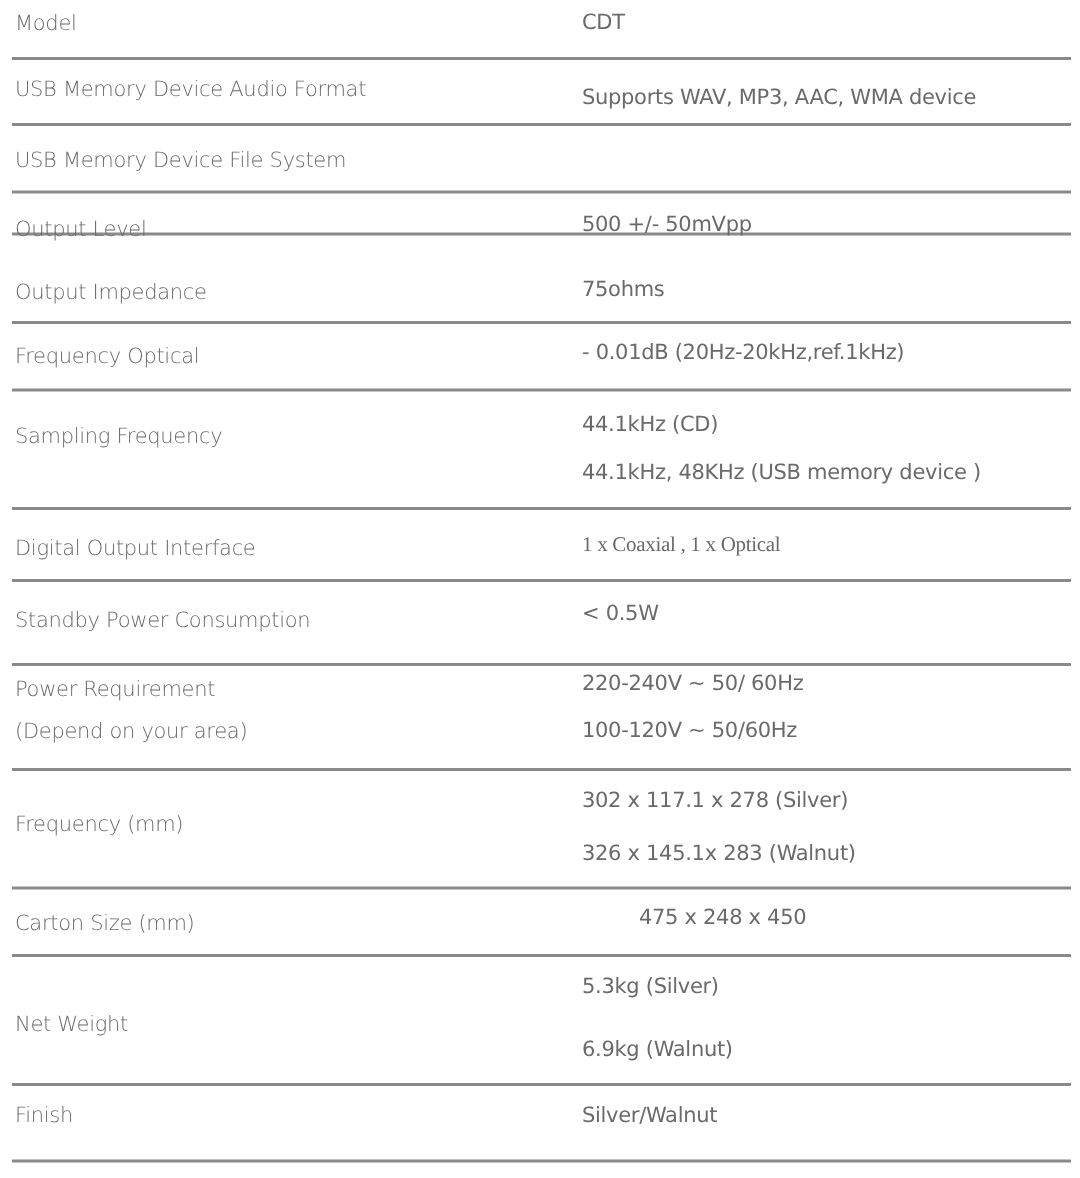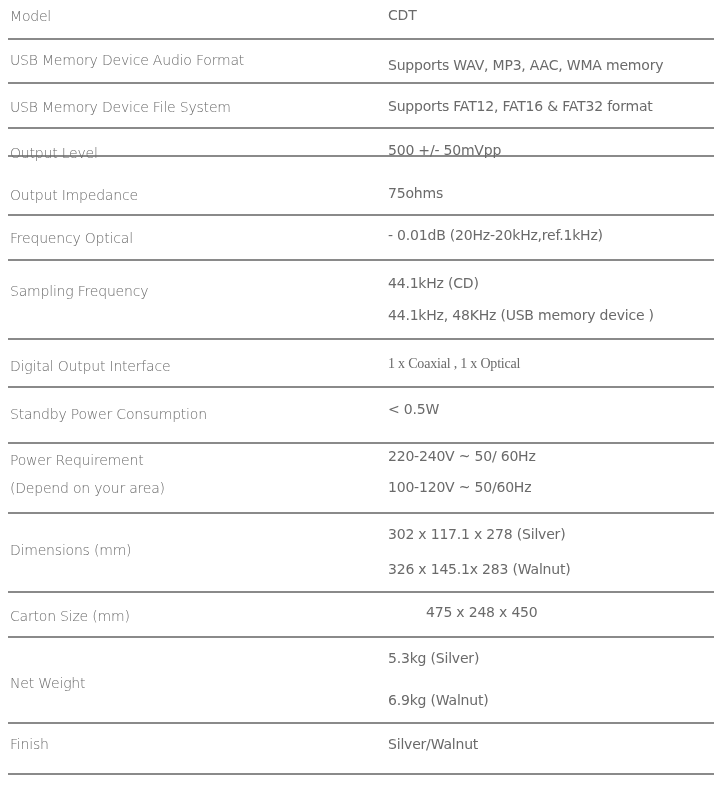--- a/index.html
+++ b/index.html
@@ -12,26 +12,25 @@
 </head>
 <body>
 
 <div class="spec" style="top:0;height:40px;">
   <span class="label" style="top:8px;">Model</span>
   <span class="val" style="top:7px;">CDT</span>
 </div>
 
 <div class="spec" style="top:40px;height:44px;">
   <span class="label" style="top:12px;">USB Memory Device Audio Format</span>
-  <span class="val" style="top:17px;">Supports WAV, MP3, AAC, WMA memory</span>
+  <span class="val" style="top:17px;">Supports WAV, MP3, AAC, WMA device</span>
 </div>
 
 <div class="spec" style="top:84px;height:45px;">
   <span class="label" style="top:15px;">USB Memory Device File System</span>
-  <span class="val" style="top:14px;">Supports FAT12, FAT16 &amp; FAT32 format</span>
 </div>
 
 <div class="spec" style="top:129px;height:28px;">
   <span class="label" style="top:16px;">Output Level</span>
   <span class="val" style="top:13px;">500 +/- 50mVpp</span>
 </div>
 
 <div class="spec" style="top:173px;height:43px;">
   <span class="label" style="top:14px;">Output Impedance</span>
   <span class="val" style="top:12px;">75ohms</span>
@@ -59,21 +58,21 @@
 </div>
 
 <div class="spec" style="top:433px;height:81px;">
   <span class="label" style="top:19px;">Power Requirement</span>
   <span class="label" style="top:47px;">(Depend on your area)</span>
   <span class="val" style="top:15px;">220-240V ~ 50/ 60Hz</span>
   <span class="val" style="top:46px;">100-120V ~ 50/60Hz</span>
 </div>
 
 <div class="spec" style="top:514px;height:79px;">
-  <span class="label" style="top:28px;">Dimensions (mm)</span>
+  <span class="label" style="top:28px;">Frequency (mm)</span>
   <span class="val" style="top:12px;">302 x 117.1 x 278 (Silver)</span>
   <span class="val" style="top:47px;">326 x 145.1x 283 (Walnut)</span>
 </div>
 
 <div class="spec" style="top:593px;height:45px;">
   <span class="label" style="top:15px;">Carton Size (mm)</span>
   <span class="val" style="top:11px;margin-left:38px;">475 x 248 x 450</span>
 </div>
 
 <div class="spec" style="top:638px;height:86px;">

